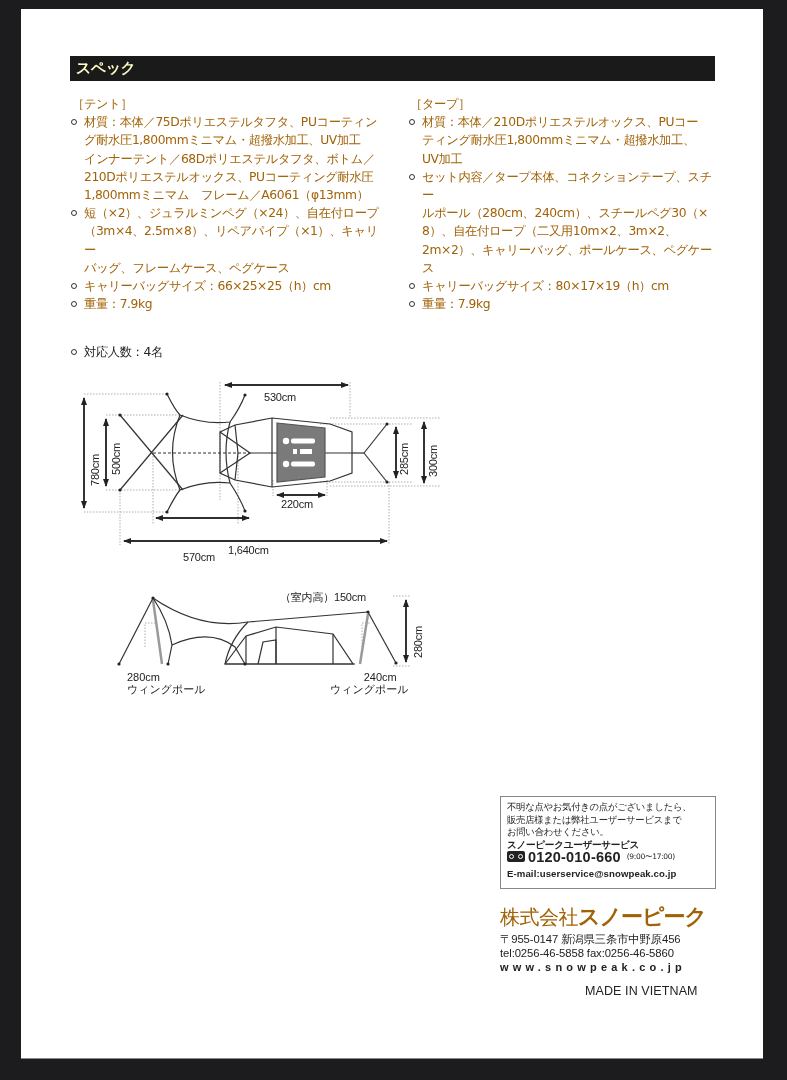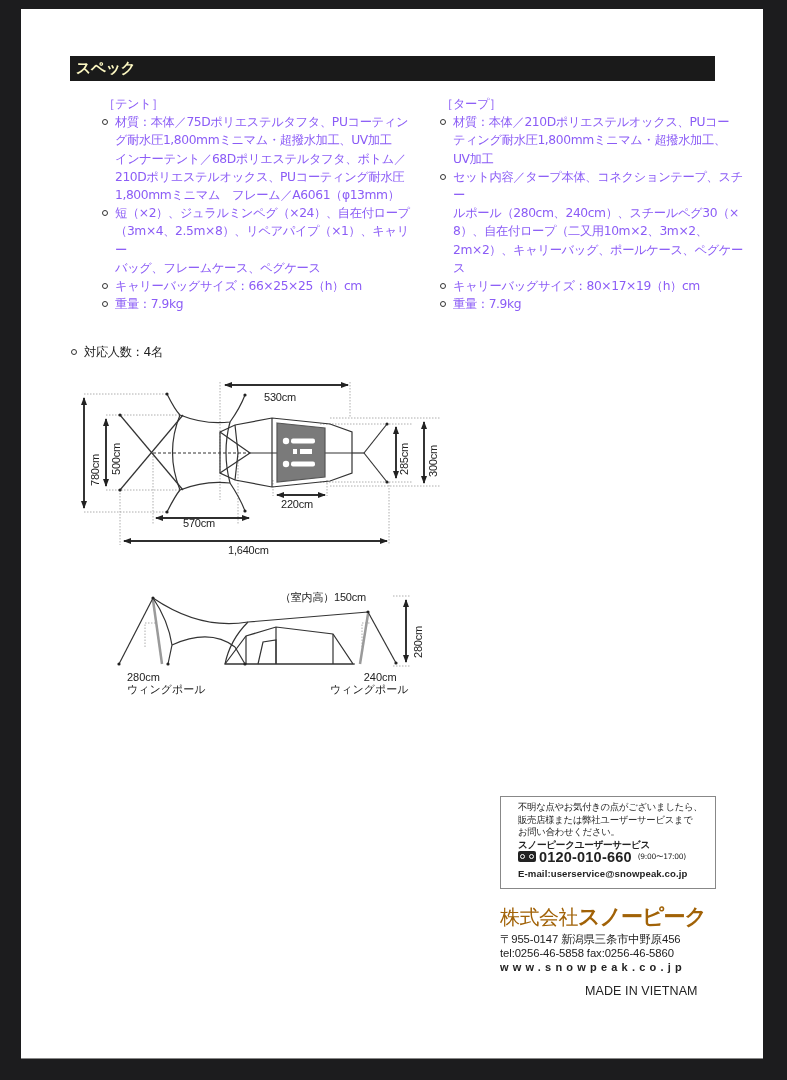--- a/index.html
+++ b/index.html
@@ -27,23 +27,22 @@
   .header-bar span {
     position: absolute; left: 6px; top: 3px;
     color: #fef9c3; font-weight: bold; font-size: 15px;
     font-family: "DejaVu Sans", sans-serif;
     letter-spacing: -0.5px;
   }
   .col {
     position: absolute;
     font-size: 12.3px;
     line-height: 18.2px;
-    color: #8b5cf6;
+    color: #a16207;
     letter-spacing: -0.4px;
-    margin-left: 31px;
   }
   .col-left { left: 49px; top: 86px; width: 316px; }
   .col-right { left: 387px; top: 86px; width: 312px; }
   .col .cat { margin-left: 2px; }
   .item { position: relative; padding-left: 14px; }
   .item .bullet {
     position: absolute; left: 1px; top: 6px;
     width: 6px; height: 6px; border: 1px solid #333; border-radius: 50%;
     box-sizing: border-box;
   }
@@ -59,21 +58,21 @@
   }
   .dim.v { transform: rotate(-90deg); transform-origin: left top; }
   .pole-label {
     position: absolute; font-size: 11px; line-height: 12px; color: #222;
     font-family: "Liberation Sans", sans-serif;
   }
   .service-box {
     position: absolute; left: 479px; top: 787px;
     width: 216px; height: 93px;
     border: 1px solid #888; box-sizing: border-box;
-    padding: 4px 0 0 17px;
+    padding: 4px 0 0 6px;
     font-size: 9.4px; line-height: 12.5px; color: #222;
     letter-spacing: -0.3px;
   }
   .service-box .svc-name { font-weight: bold; margin-top: 0; font-size: 9.6px; }
   .service-box .phone-row { display: flex; height: 17px; }
   .phone-icon {
     display: inline-block; width: 18px; height: 11px;
     background: #222; border-radius: 2px; position: relative; margin-right: 3px;
   }
   .phone-icon::before, .phone-icon::after {
@@ -295,21 +294,21 @@
       </g>
     </g>
   </svg>
 
   <div class="dim v" style="left:68px; top:477px;">780cm</div>
   <div class="dim v" style="left:89px; top:466px;">500cm</div>
   <div class="dim" style="left:243px; top:382px;">530cm</div>
   <div class="dim v" style="left:377px; top:466px;">285cm</div>
   <div class="dim v" style="left:406px; top:468px;">300cm</div>
   <div class="dim" style="left:260px; top:489px;">220cm</div>
-  <div class="dim" style="left:162px; top:508px;">570cm</div>
+  <div class="dim" style="left:162px; top:542px;">570cm</div>
   <div class="dim" style="left:207px; top:535px;">1,640cm</div>
 
   <div class="dim" style="left:259px; top:581px;">（室内高）150cm</div>
   <div class="dim v" style="left:391px; top:649px;">280cm</div>
   <div class="pole-label" style="left:106px; top:662px;">
     <div>280cm</div>
     <div>ウィングポール</div>
   </div>
   <div class="pole-label" style="left:309px; top:662px;">
     <div style="padding-left:22px;text-align:center;">240cm</div>

